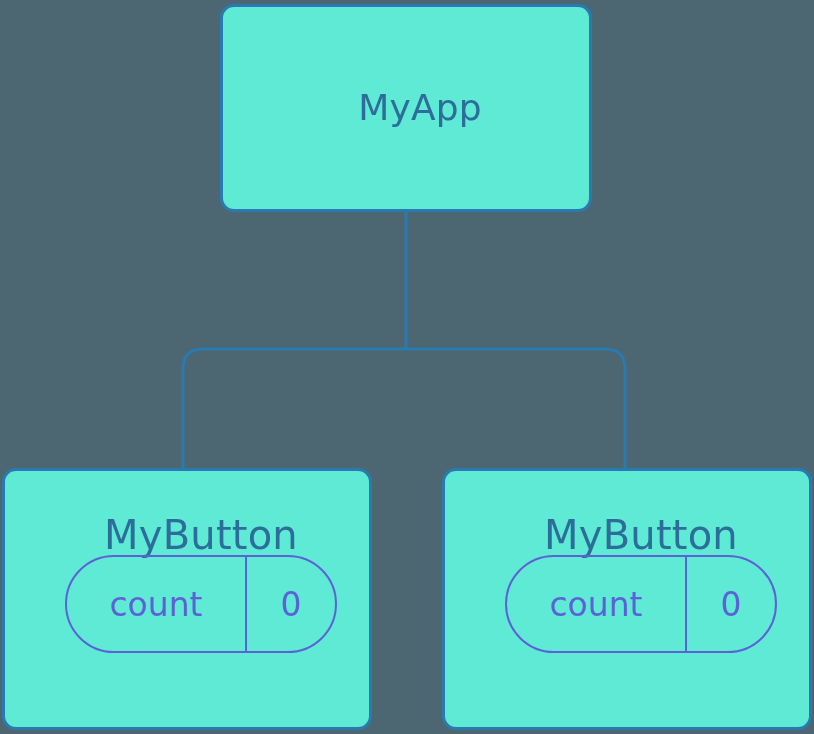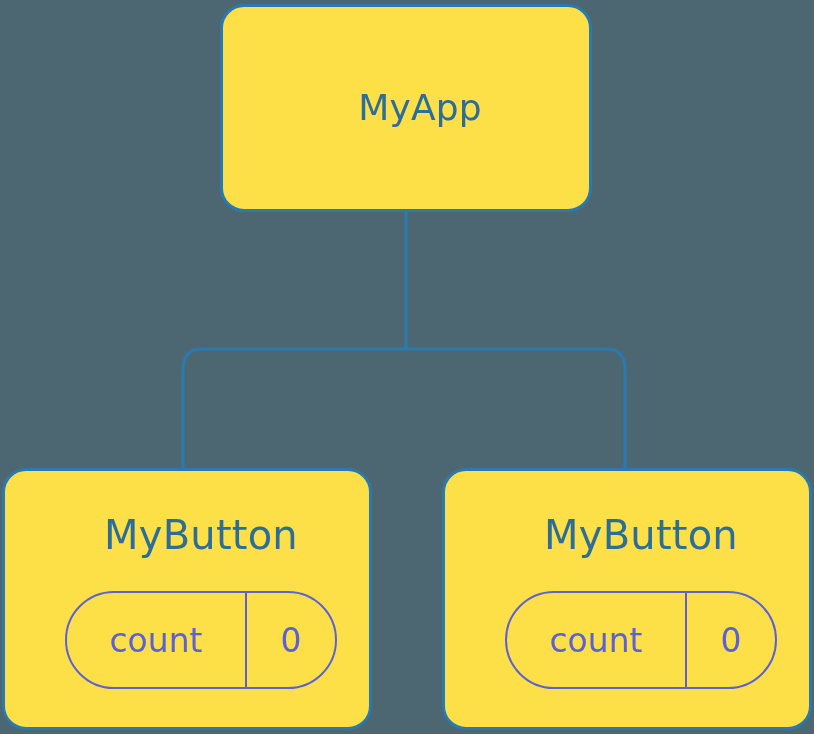--- a/index.html
+++ b/index.html
@@ -25,23 +25,23 @@
     position: absolute;
     left: 0;
     top: 0;
     width: 814px;
     height: 734px;
     z-index: 1;
   }
   .node-card {
     position: absolute;
     box-sizing: border-box;
-    background: #fde047;
+    background: #5eead4;
     border: 3px solid #2a7ab0;
-    border-radius: 24px;
+    border-radius: 14px;
     z-index: 2;
     display: flex;
     flex-direction: column;
     align-items: center;
     padding-left: 28px;
   }
   
   #node-root {
     left: 220px;
     top: 4px;
@@ -73,21 +73,20 @@
     user-select: none;
   }
   #node-root .node-title {
     font-size: 36px;
   }
   
   .state-pill {
     display: flex;
     align-items: stretch;
     box-sizing: border-box;
-    margin-top: 36px;
     height: 98px;
     border: 2px solid #5c62d6;
     border-radius: 49px;
     background: transparent;
     overflow: hidden;
   }
   .state-key {
     display: flex;
     align-items: center;
     justify-content: center;

